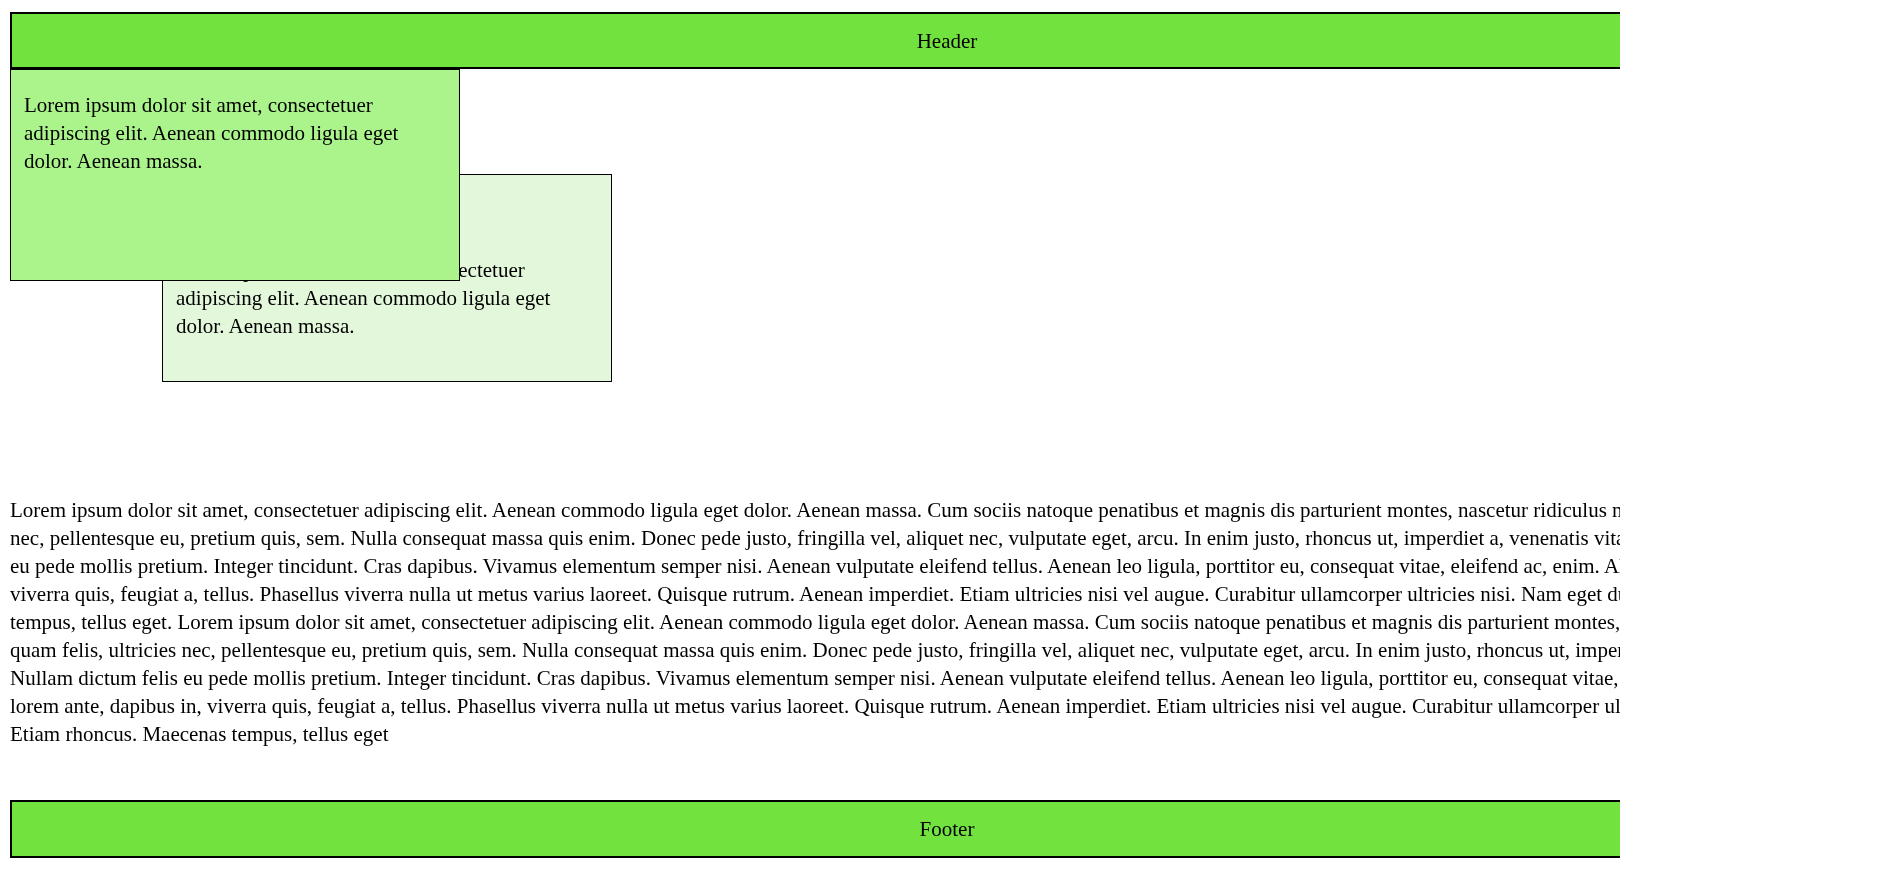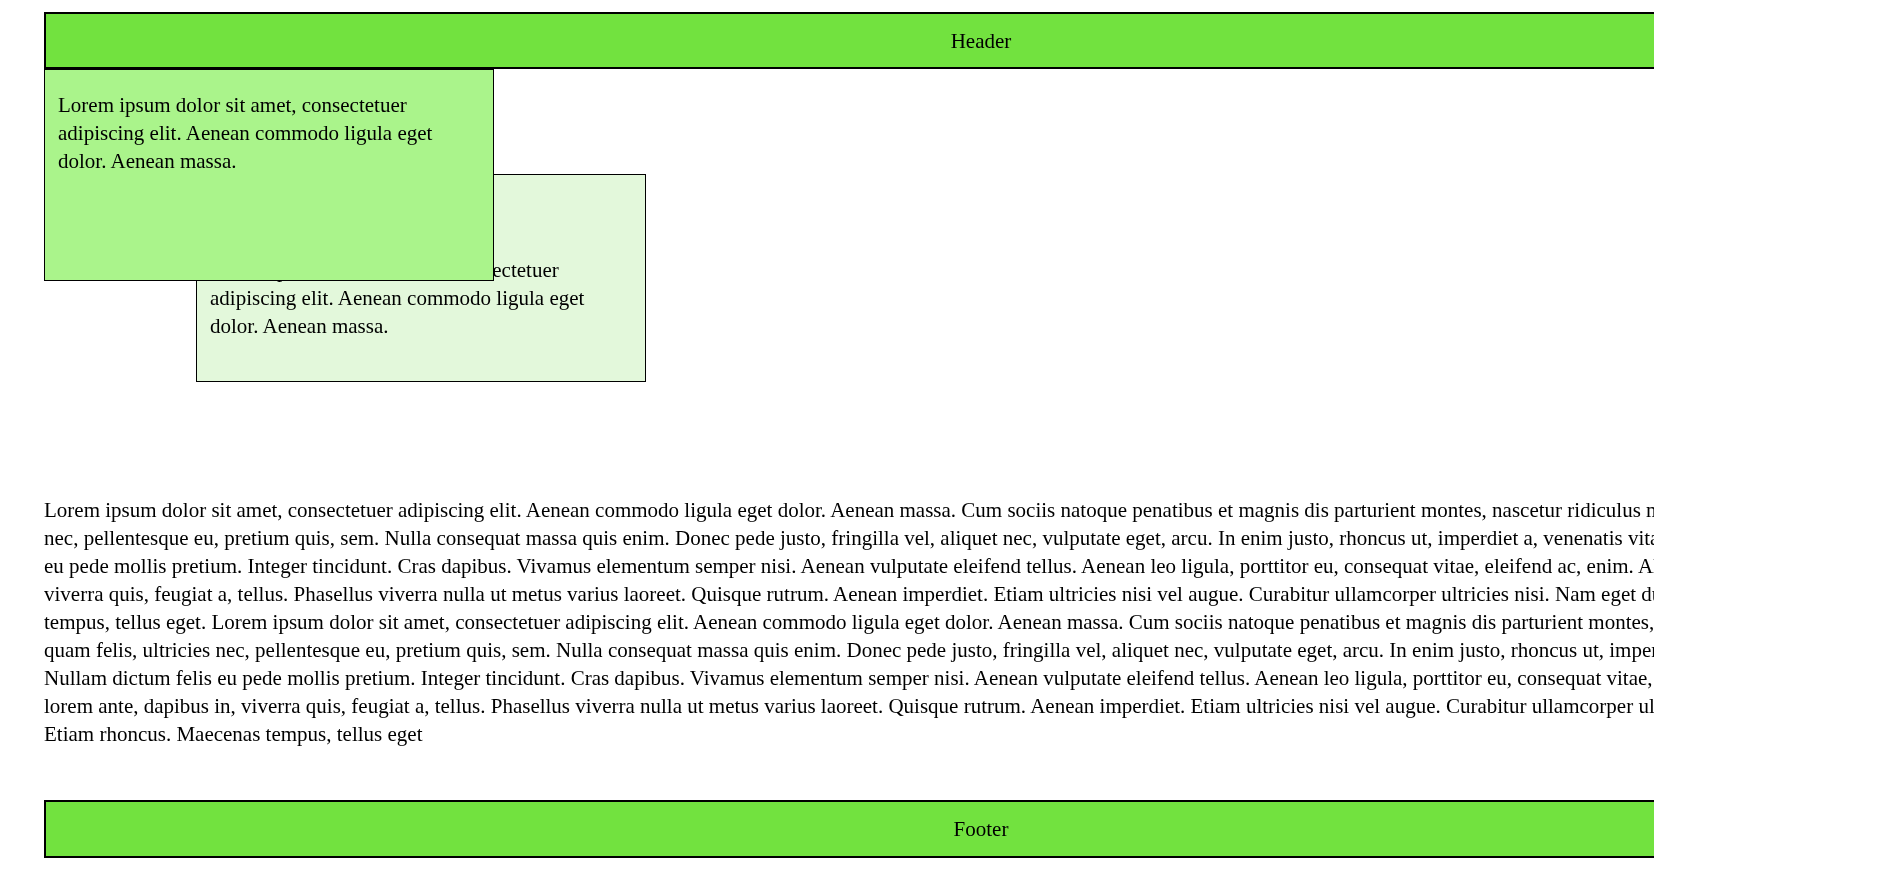--- a/index.html
+++ b/index.html
@@ -4,21 +4,20 @@
 <style>
   html, body { margin: 0; padding: 0; background: #ffffff; }
   .page {
     position: relative;
     width: 1620px;
     height: 871px;
     overflow: hidden;
     background: #ffffff;
     font-family: "Liberation Serif", serif;
     color: #000000;
-    margin-left: 34px;
   }
   .bar {
     position: absolute;
     left: 10px;
     width: 1874px;
     box-sizing: border-box;
     border: 2px solid #000000;
     display: flex;
     align-items: center;
     justify-content: center;

